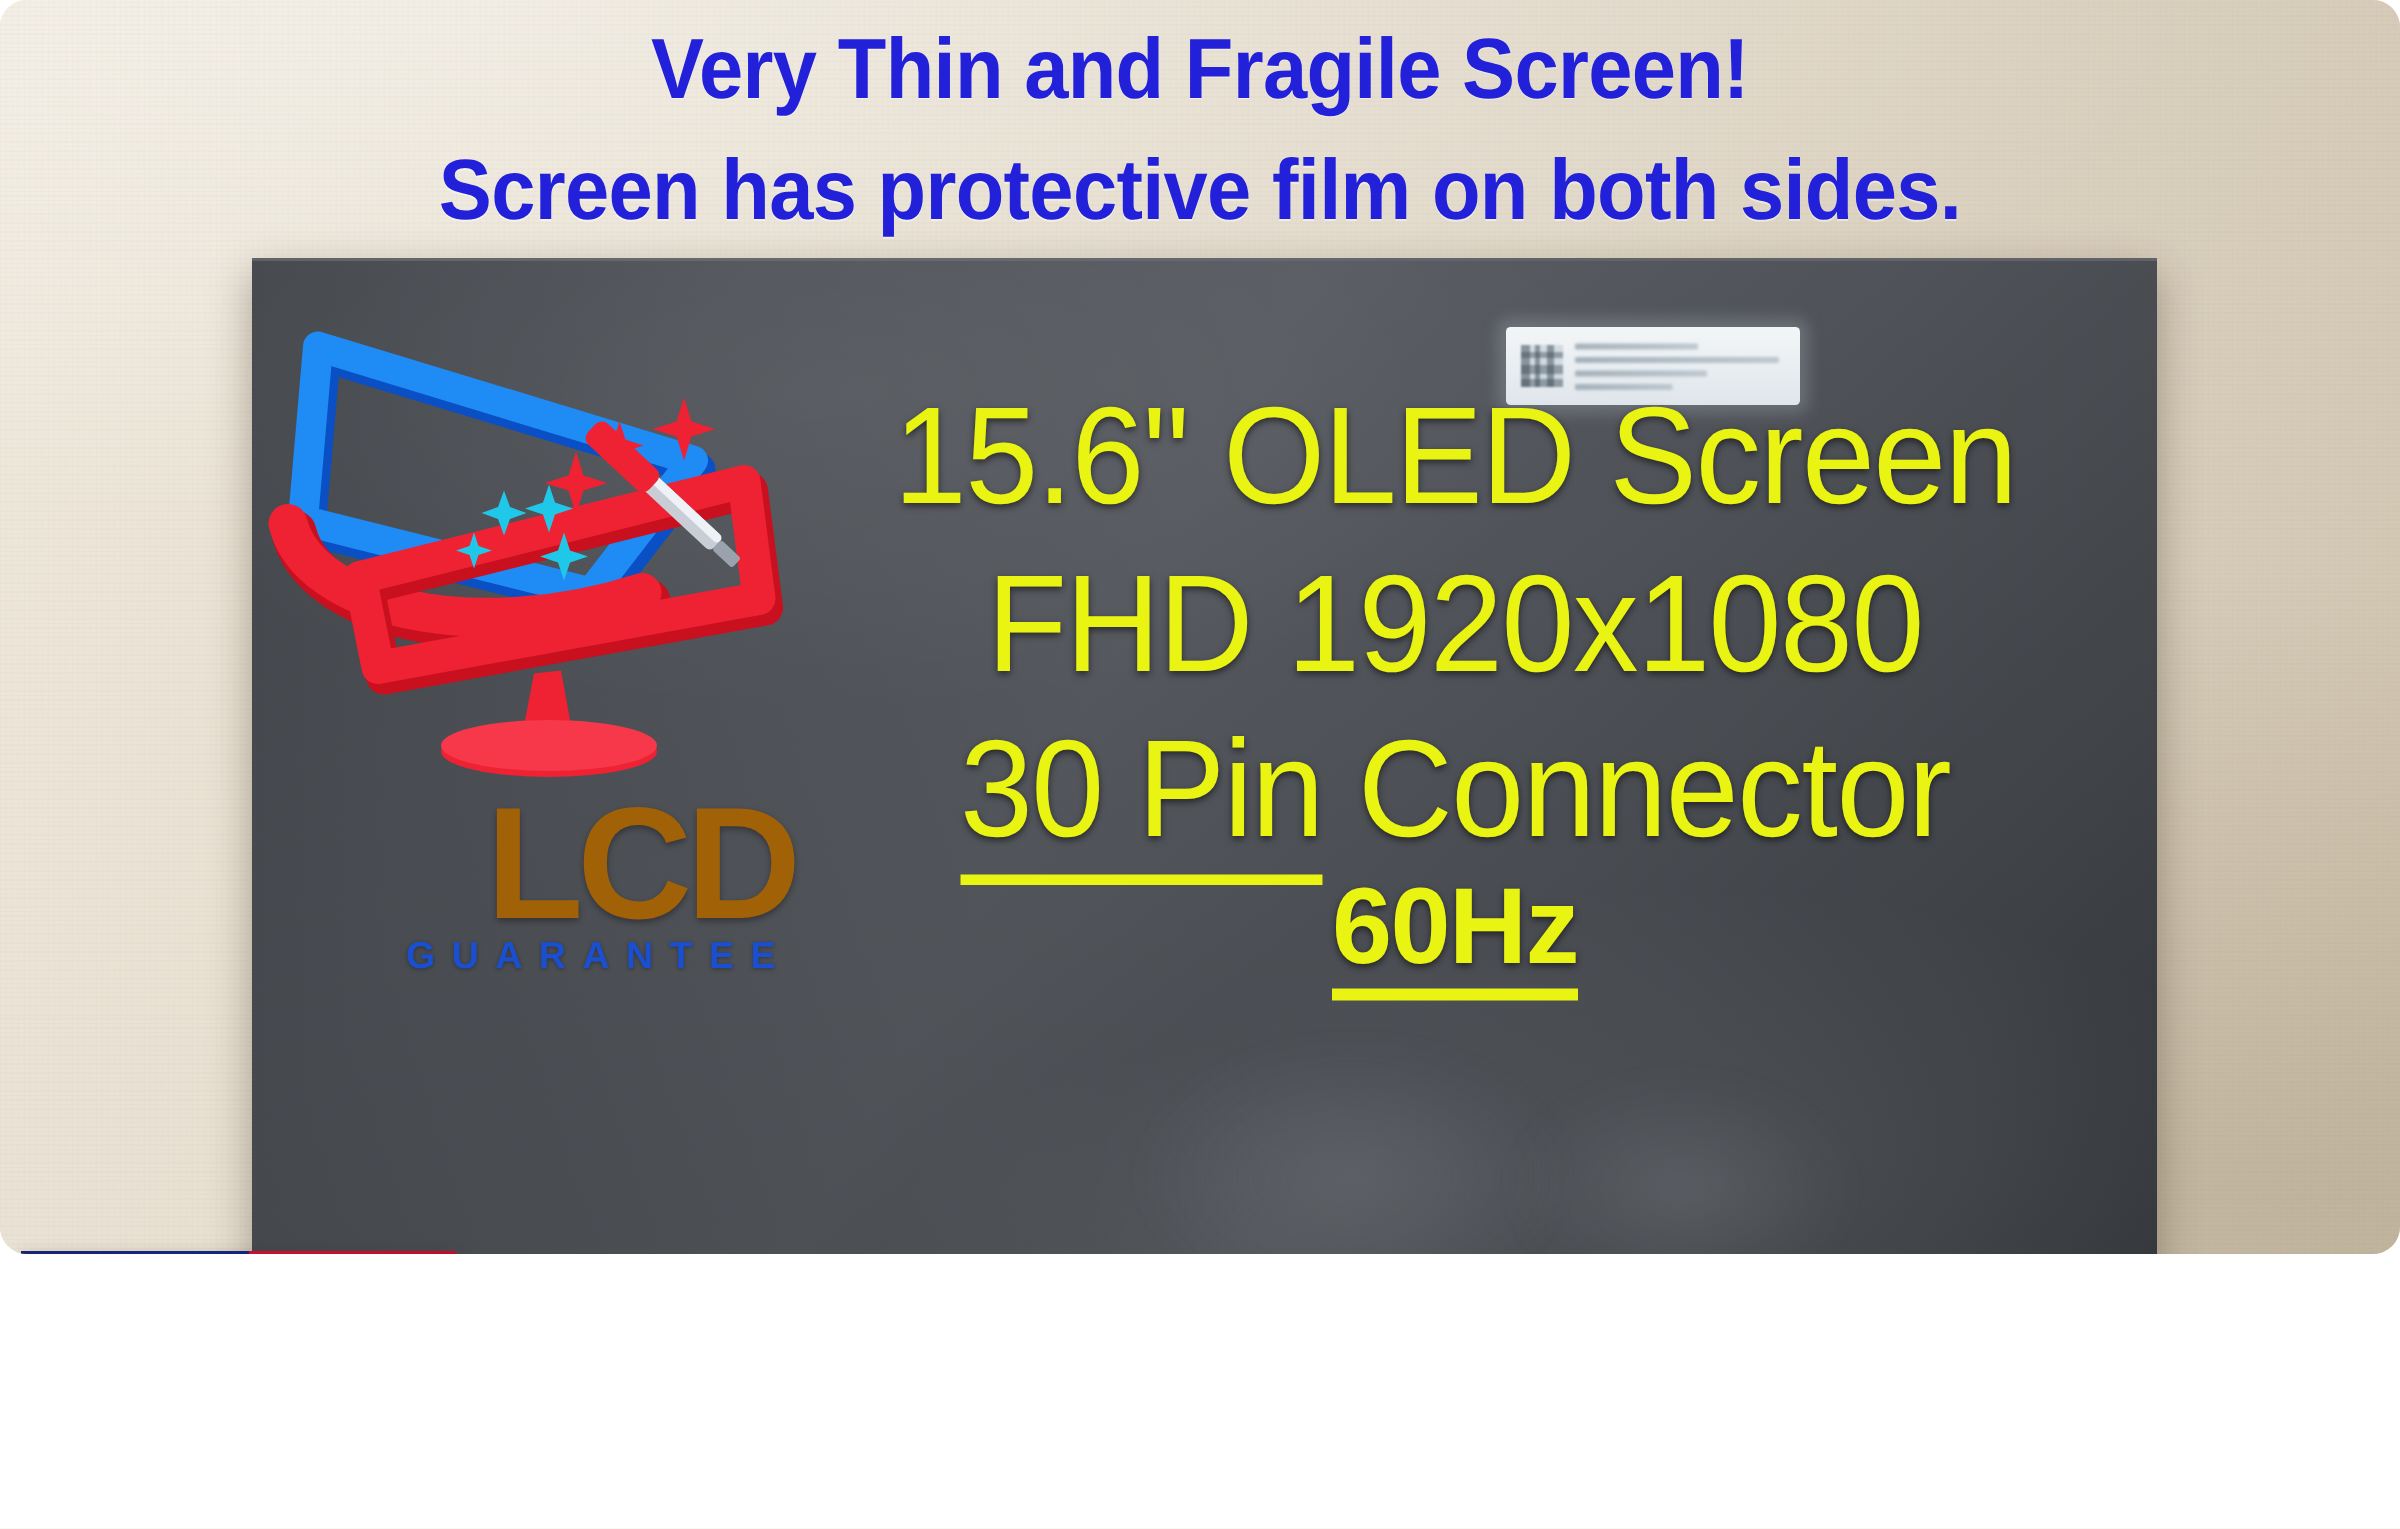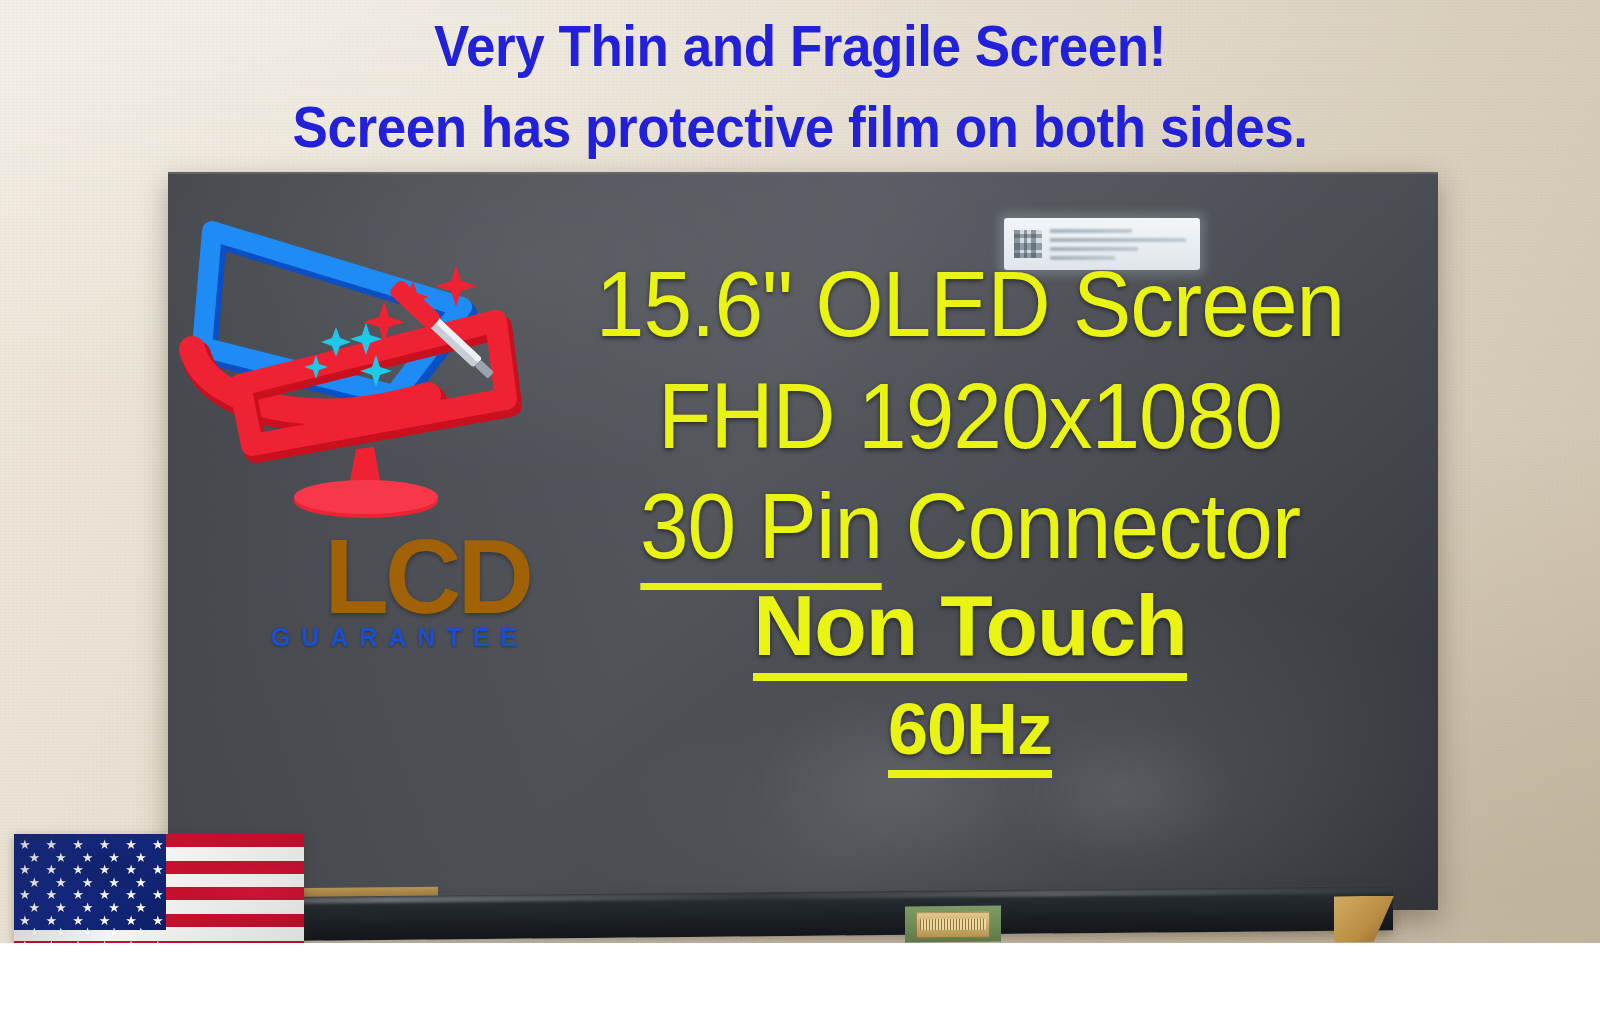--- a/index.html
+++ b/index.html
@@ -3,24 +3,25 @@
 <meta charset="utf-8">
 <style>
   html, body {
     margin: 0;
     padding: 0;
     background: #ffffff;
   }
   #stage {
     position: relative;
     width: 1600px;
-    height: 943px;
+    height: 836px;
     overflow: hidden;
     font-family: "Liberation Sans", sans-serif;
     background: #e9e2d4;
+    border-radius: 18px;
   }
 
   
   .backdrop {
     position: absolute;
     inset: 0;
     background:
       linear-gradient(112deg, #efe9dd 0%, #e7dfd0 28%, #ded5c4 58%, #d8cebc 78%, #cfc3ae 100%);
   }
   .backdrop:after{
@@ -376,21 +377,20 @@
       <path d="M146,150 L149,159 L158,162 L149,165 L146,174 L143,165 L134,162 L143,159 Z" fill="#1fc8e8"></path>
     </svg>
     <div class="word">LCD</div>
     <div class="sub">GUARANTEE</div>
   </div>
 
   <div class="specs">
     <div class="spec spec-1">15.6" OLED Screen</div>
     <div class="spec spec-2">FHD 1920x1080</div>
     <div class="spec spec-3"><span class="ul-part">30 Pin</span><span> Connector</span></div>
-    <div class="spec spec-4"><span class="ul-full">Non Touch</span></div>
     <div class="spec spec-5"><span class="ul-full">60Hz</span></div>
   </div>
 
   <div class="flag">
     <div class="stripes"></div>
     <div class="canton"></div>
     <div class="stars">★ ★ ★ ★ ★ ★
  ★ ★ ★ ★ ★
 ★ ★ ★ ★ ★ ★
  ★ ★ ★ ★ ★

